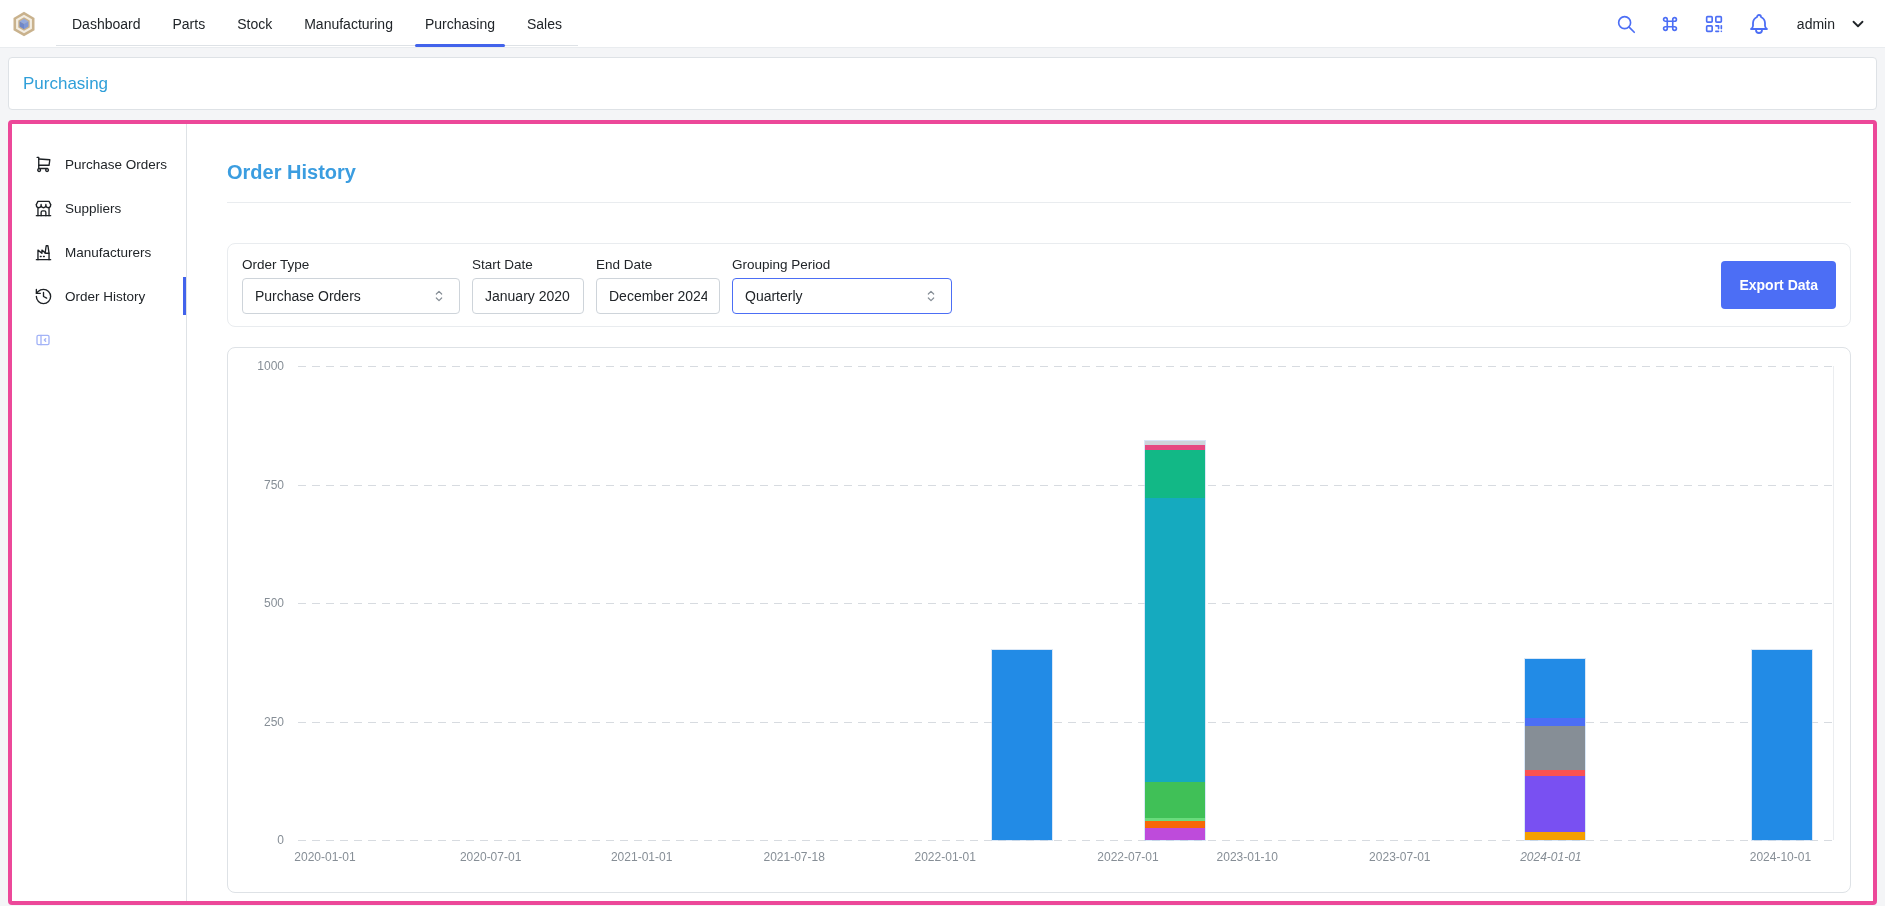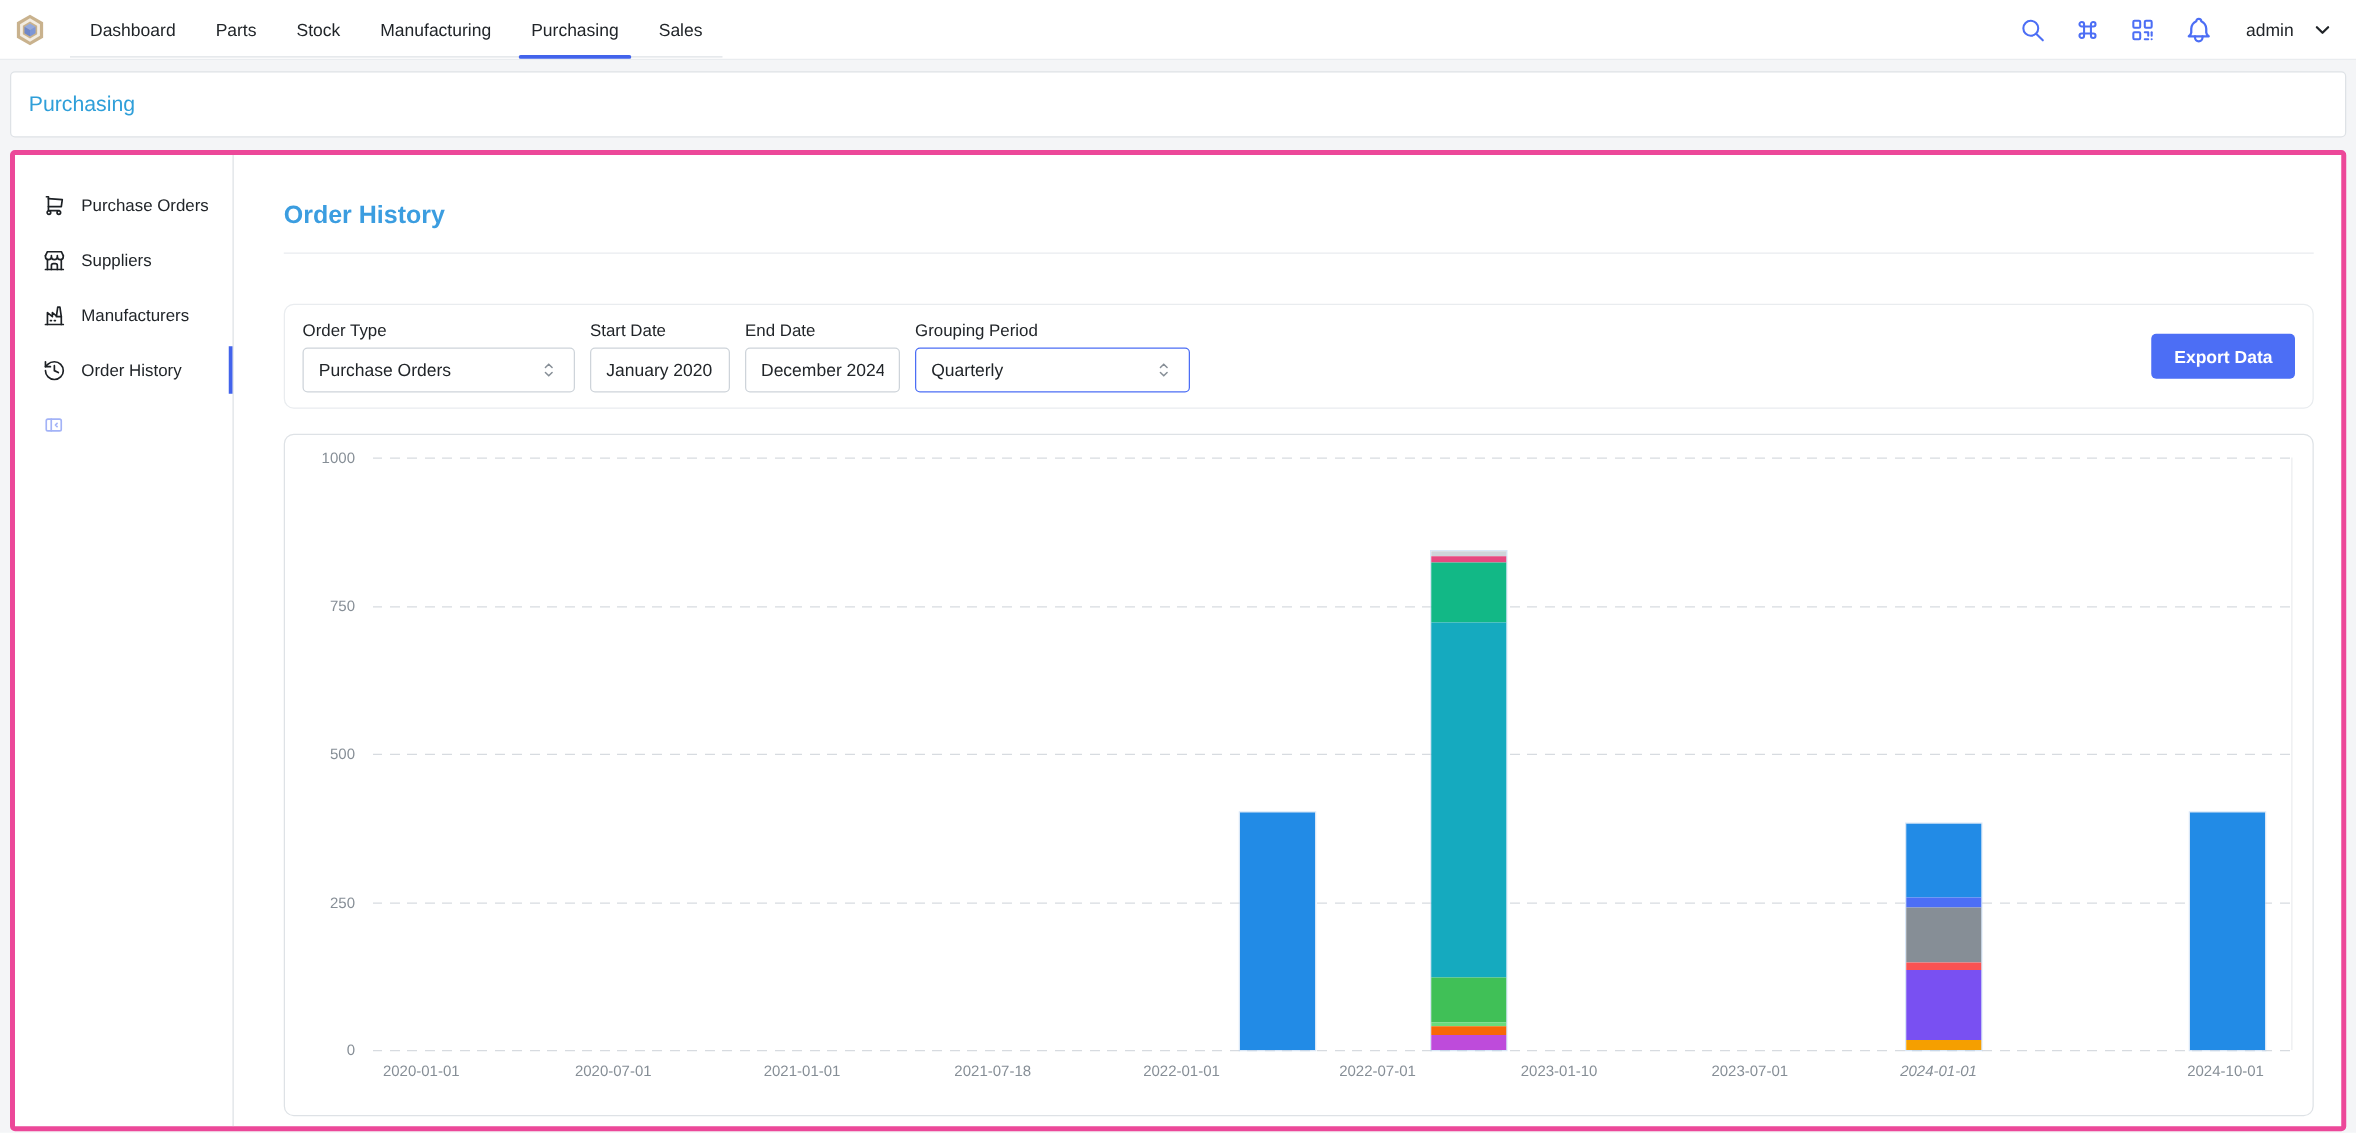--- a/index.html
+++ b/index.html
@@ -49,21 +49,21 @@
   .filter-card { margin-top:40px; border:1px solid #e9ecef; border-radius:8px;
     padding:12px 14px; display:flex; align-items:flex-end; gap:12px; height:84px; }
   .field { display:flex; flex-direction:column; gap:6px; }
   .field-label { font-size:13.5px; color:#212529; }
   .inp, .sel { height:36px; border:1px solid #ced4da; border-radius:4px; background:#fff;
     font-size:14px; color:#212529; padding:0 12px; font-family:"Liberation Sans", sans-serif; }
   .sel { display:flex; align-items:center; justify-content:space-between; cursor:pointer; }
   .sel .sel-icon { width:16px; height:16px; color:#868e96; margin-left:8px; }
   .sel.focused { border-color:#4c6ef5; }
   .w-select { width:218px; } .w-start { width:112px; } .w-end { width:124px; } .w-group { width:220px; }
-  .btn-export { margin-left:auto; align-self:center; height:36px; padding:0 18px; background:#4c6ef5;
+  .btn-export { margin-left:auto; align-self:center; height:48px; padding:0 18px; background:#4c6ef5;
     color:#fff; font-size:14px; font-weight:600; border:none; border-radius:4px; cursor:pointer;
     font-family:"Liberation Sans", sans-serif; }
 
   
   .chart-card { margin-top:20px; border:1px solid #dee2e6; border-radius:8px; height:546px;
     position:relative; background:#fff; }
   .plot { position:absolute; left:70px; right:16px; top:18px; height:474px;
     border-right:1px solid #ebedf0; }
   .gridline { position:absolute; left:0; right:0; height:1px;
     background:repeating-linear-gradient(to right, #d7dbe0 0 8px, transparent 8px 14px); }
@@ -230,26 +230,26 @@
           <div class="gridline" style="top: 474px;"></div>
           <div class="ytick" style="top: 474px;">0</div>
           <div class="gridline" style="top: 355.5px;"></div>
           <div class="ytick" style="top: 355.5px;">250</div>
           <div class="gridline" style="top: 237px;"></div>
           <div class="ytick" style="top: 237px;">500</div>
           <div class="gridline" style="top: 118.5px;"></div>
           <div class="ytick" style="top: 118.5px;">750</div>
           <div class="gridline" style="top: 0px;"></div>
           <div class="ytick" style="top: 0px;">1000</div>
-          <div class="xtick" style="left: 39px;">2020-01-01</div>
+          <div class="xtick" style="left: 27px;">2020-01-01</div>
           <div class="xtick" style="left: 192.625px;">2020-07-01</div>
           <div class="xtick" style="left: 343.643px;">2021-01-01</div>
           <div class="xtick" style="left: 496.202px;">2021-07-18</div>
           <div class="xtick" style="left: 647.22px;">2022-01-01</div>
-          <div class="xtick" style="left: 804px;">2022-07-01</div>
+          <div class="xtick" style="left: 830px;">2022-07-01</div>
           <div class="xtick" style="left: 949.256px;">2023-01-10</div>
           <div class="xtick" style="left: 1101.82px;">2023-07-01</div>
           <div class="xtick" style="left: 1252.83px; font-style: italic;">2024-01-01</div>
           <div class="xtick" style="left: 1482.44px;">2024-10-01</div>
           <div class="bar" style="left: 724.27px; bottom: 0px;">
             <div class="seg" style="height: 189.6px; background: rgb(34, 139, 230);"></div>
           </div>
           <div class="bar" style="left: 876.829px; bottom: 0px;">
             <div class="seg" style="height: 11.85px; background: rgb(190, 75, 219);"></div>
             <div class="seg" style="height: 7.584px; background: rgb(247, 103, 7);"></div>

